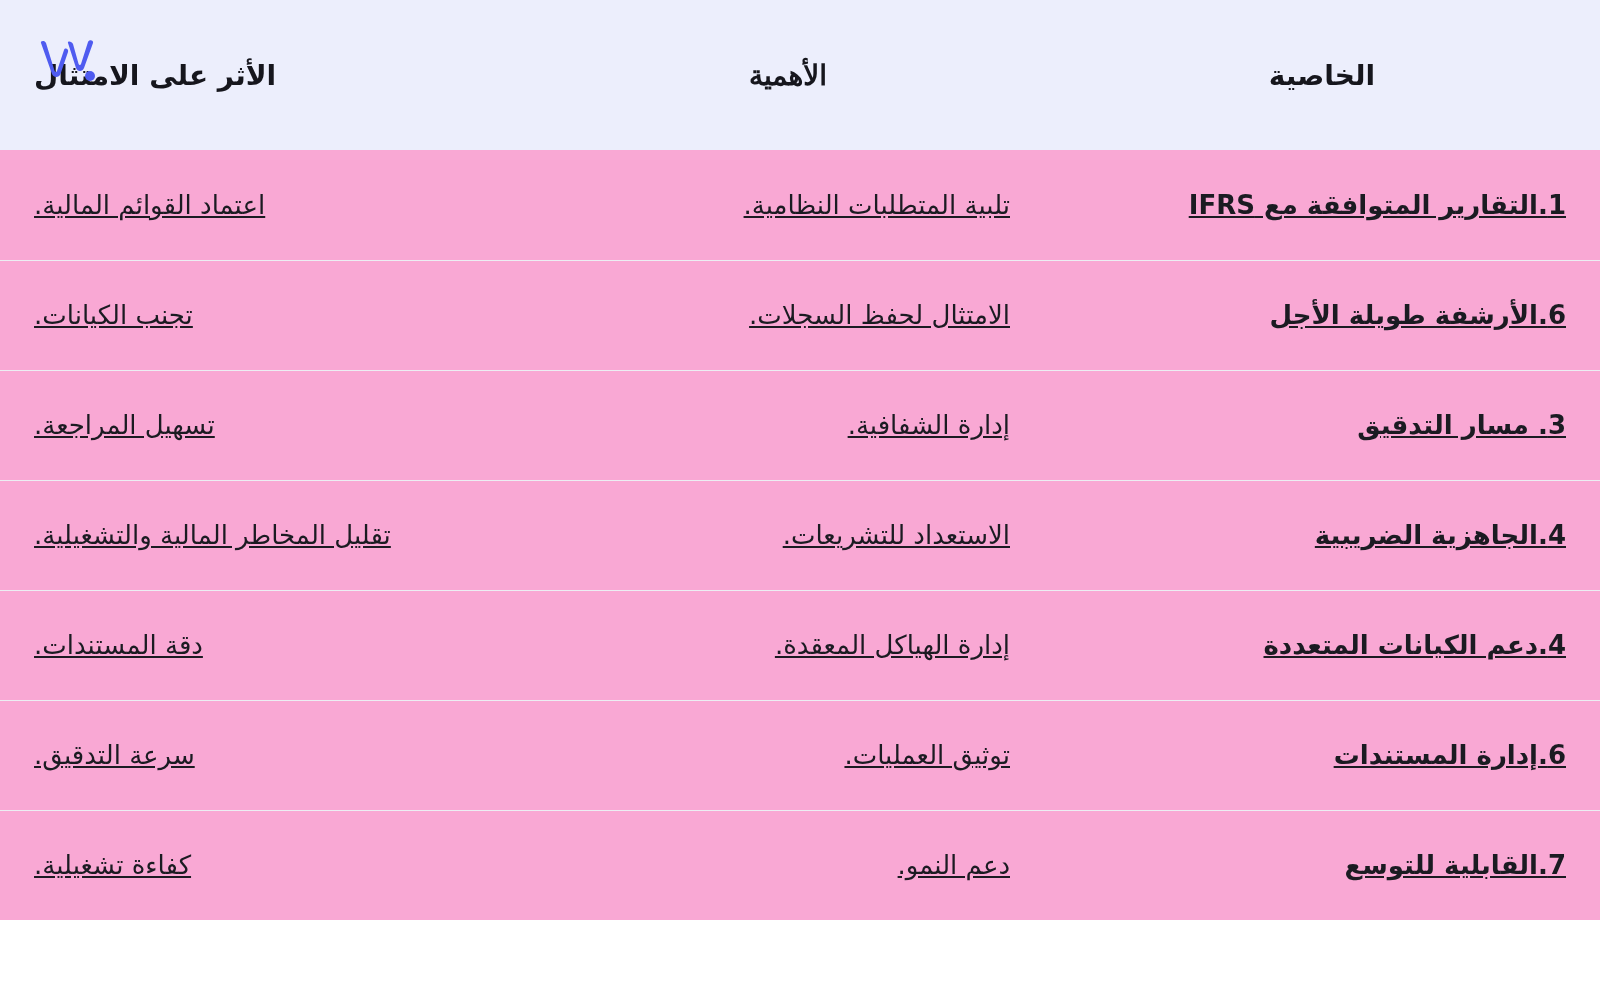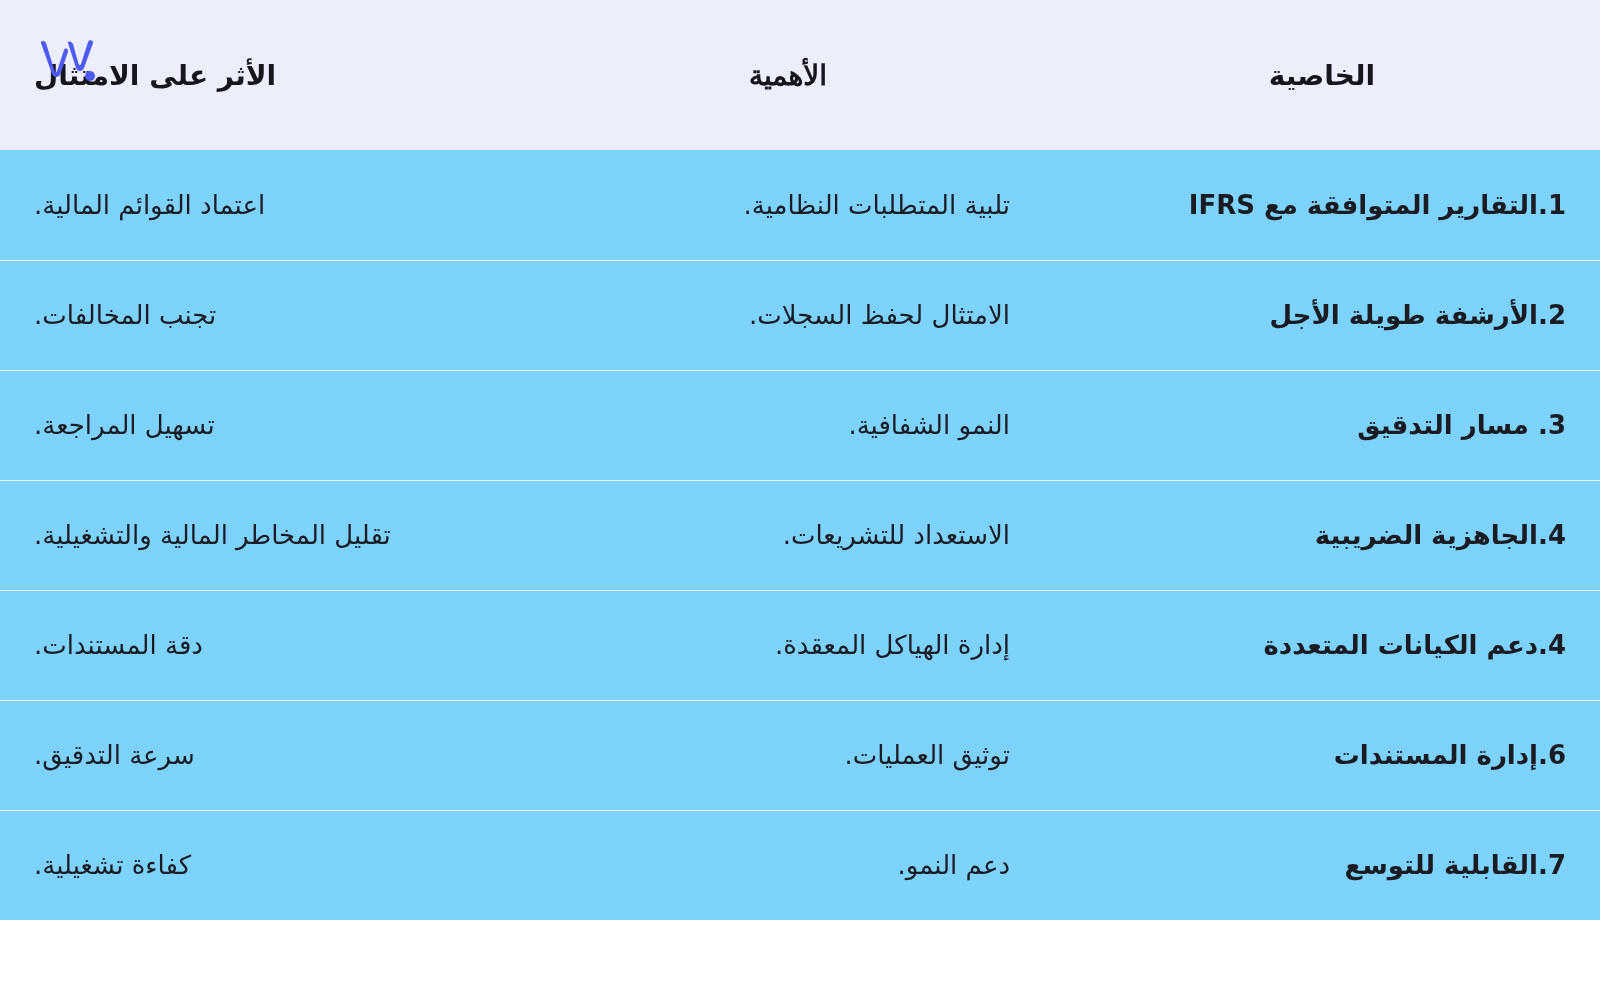--- a/index.html
+++ b/index.html
@@ -55,21 +55,22 @@
   th.col-impact { width: 532px; text-align: left; }
 
   table.matrix tbody td {
     font-size: 26px;
     color: #1b1b22;
     padding: 30px 34px;
     height: 110px;
     box-sizing: border-box;
     vertical-align: middle;
     border-bottom: 1px solid #eceef3;
-    background: #7dd3fc;
+    background: #f9a8d4;
+    text-decoration: underline;
   }
 
   td.cell-feature {
     background: #eceefc;
     font-weight: 700;
     text-align: right;
     border-bottom: 1px solid #e2e5f7;
     font-size: 27px;
   }
 
@@ -109,27 +110,27 @@
         <th class="col-impact">الأثر على الامتثال</th>
       </tr>
     </thead>
     <tbody>
       <tr>
         <td class="cell-feature">1.التقارير المتوافقة مع IFRS</td>
         <td class="cell-importance">تلبية المتطلبات النظامية.</td>
         <td class="cell-impact">اعتماد القوائم المالية.</td>
       </tr>
       <tr>
-        <td class="cell-feature">2.الأرشفة طويلة الأجل</td>
+        <td class="cell-feature">6.الأرشفة طويلة الأجل</td>
         <td class="cell-importance">الامتثال لحفظ السجلات.</td>
-        <td class="cell-impact">تجنب المخالفات.</td>
+        <td class="cell-impact">تجنب الكيانات.</td>
       </tr>
       <tr>
         <td class="cell-feature">3. مسار التدقيق</td>
-        <td class="cell-importance">النمو الشفافية.</td>
+        <td class="cell-importance">إدارة الشفافية.</td>
         <td class="cell-impact">تسهيل المراجعة.</td>
       </tr>
       <tr>
         <td class="cell-feature">4.الجاهزية الضريبية</td>
         <td class="cell-importance">الاستعداد للتشريعات.</td>
         <td class="cell-impact">تقليل المخاطر المالية والتشغيلية.</td>
       </tr>
       <tr>
         <td class="cell-feature">4.دعم الكيانات المتعددة</td>
         <td class="cell-importance">إدارة الهياكل المعقدة.</td>

